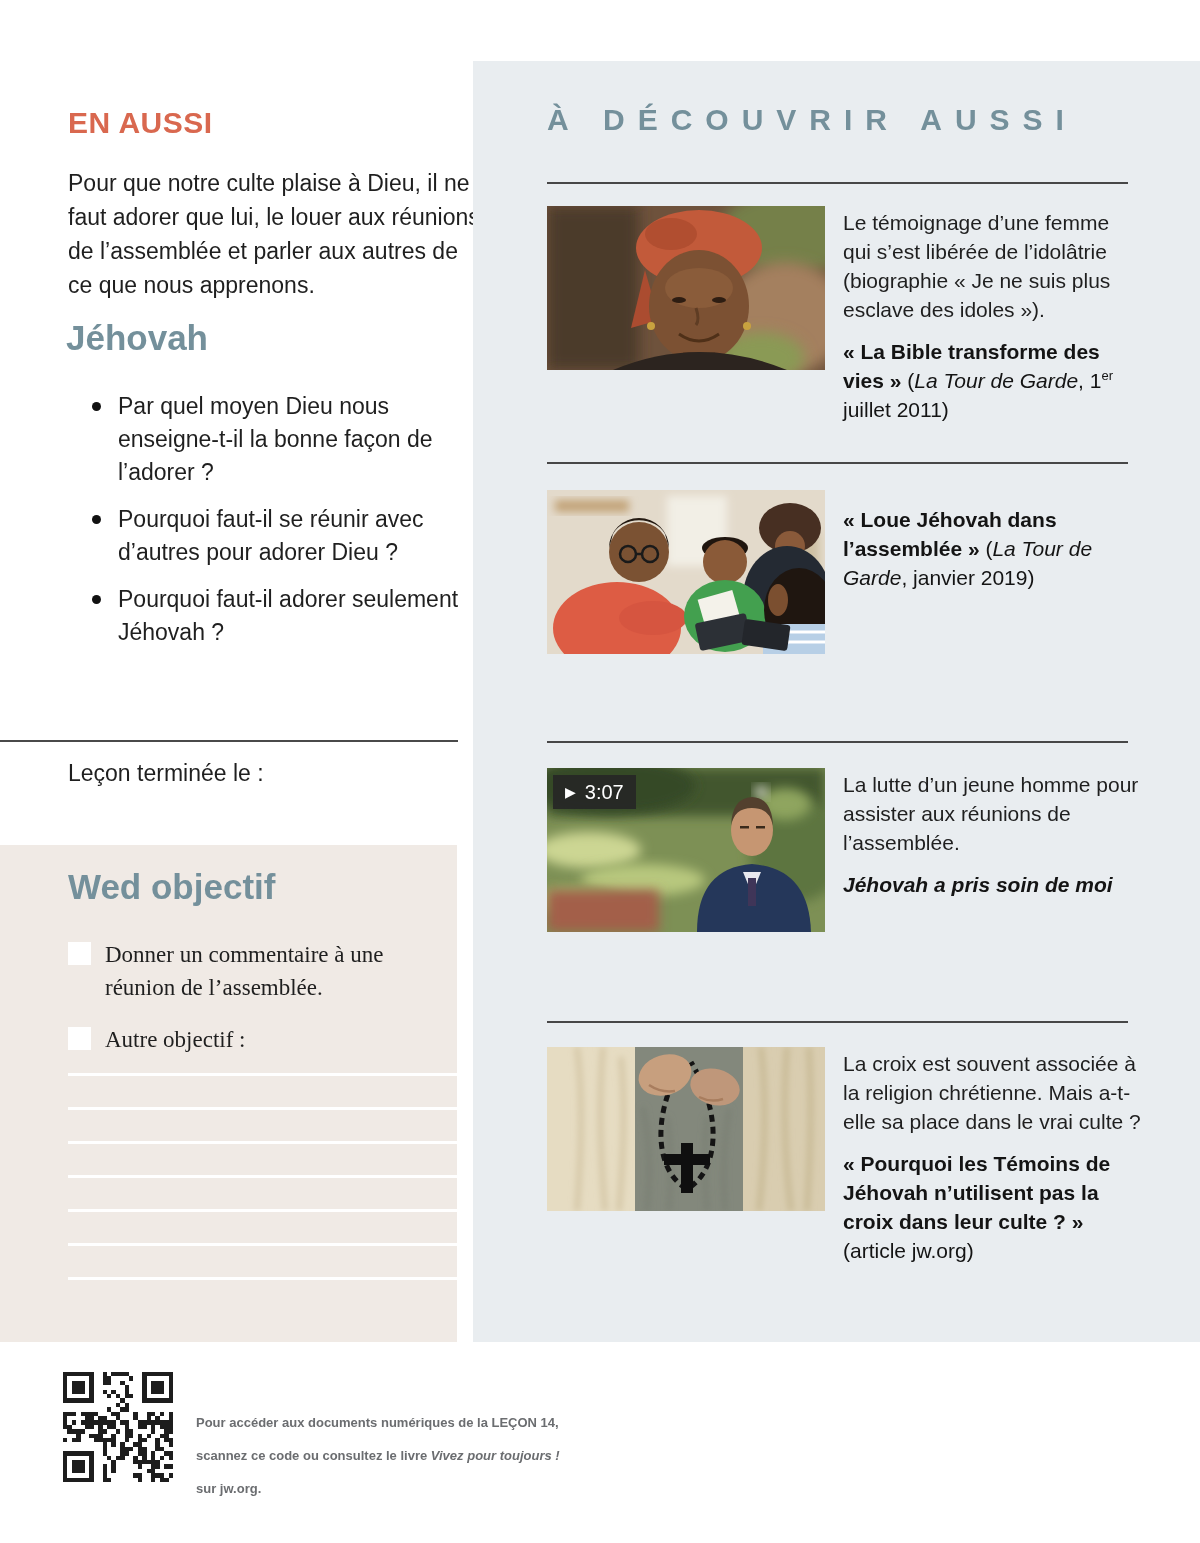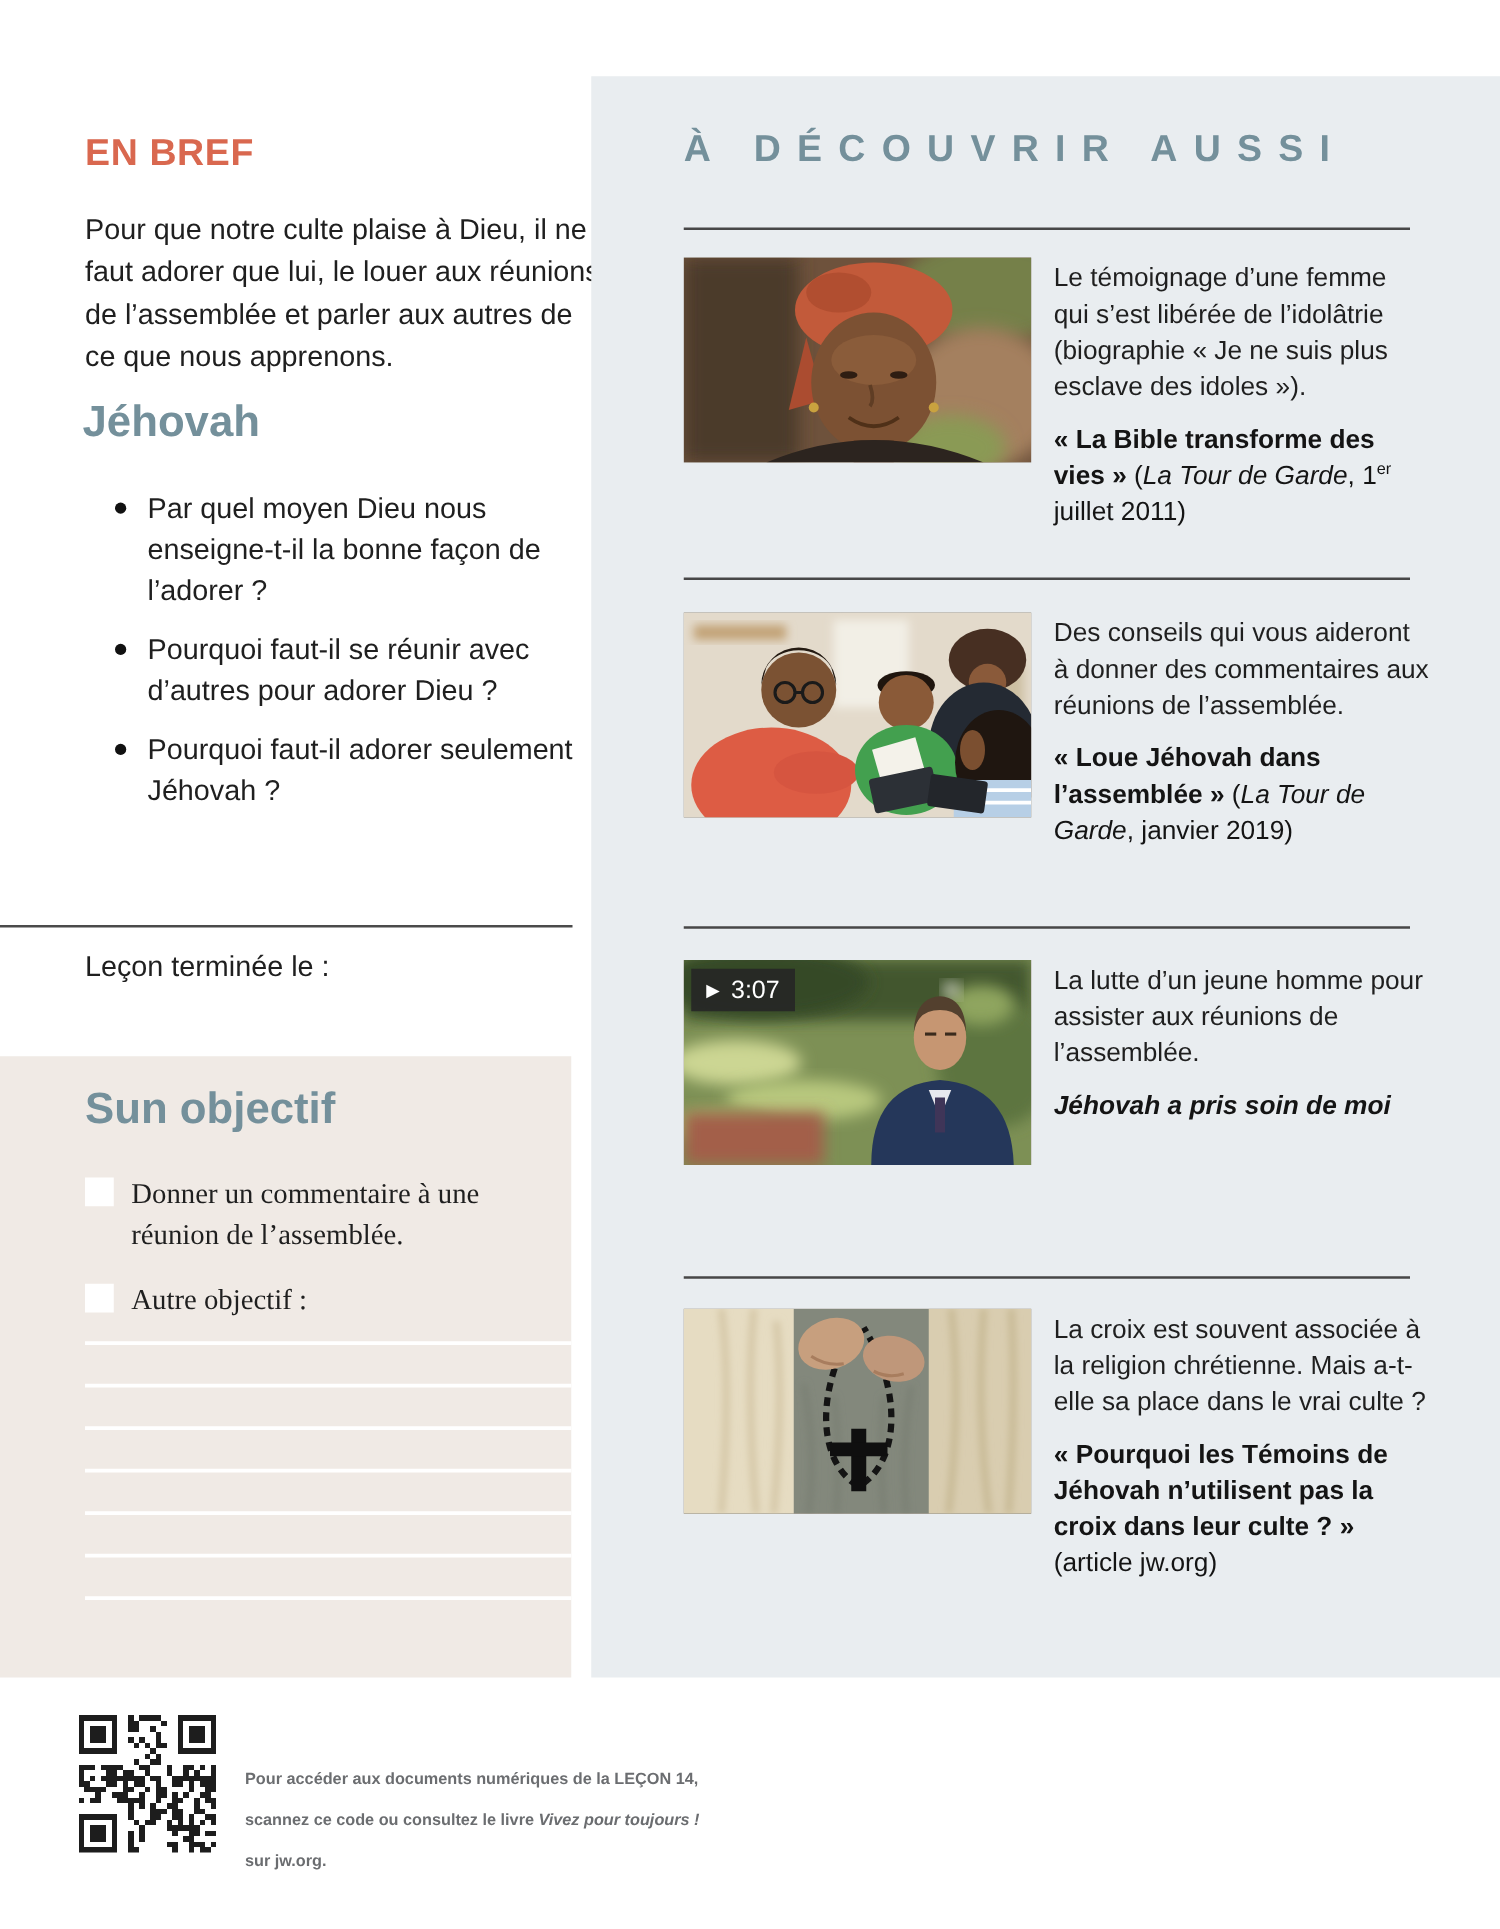--- a/index.html
+++ b/index.html
@@ -56,35 +56,35 @@
   .qr svg{display:block;width:100%;height:100%;}
   .foot{position:absolute;left:196px;top:1406px;width:620px;font-size:13px;
         line-height:33px;font-weight:600;color:#6b6d70;}
   .foot .line{display:block;}
 </style>
 </head>
 <body>
 
 <div class="page">
 
-  <h2 class="enbref">EN BREF</h2>
+  <h2 class="enbref">EN AUSSI</h2>
   <p class="intro">Pour que notre culte plaise à Dieu, il ne faut adorer que lui, le louer aux réunions de l’assemblée et parler aux autres de ce que nous apprenons.</p>
 
   <h2 class="revision">Jéhovah</h2>
   <ul class="questions">
     <li>Par quel moyen Dieu nous enseigne-t-il la bonne façon de l’adorer&nbsp;?</li>
     <li>Pourquoi faut-il se réunir avec d’autres pour adorer Dieu&nbsp;?</li>
     <li>Pourquoi faut-il adorer seulement Jéhovah&nbsp;?</li>
   </ul>
 
   <div class="rule-left"></div>
   <p class="lesson-done">Leçon terminée le :</p>
 
   <div class="objective">
-    <h2>Sun objectif</h2>
+    <h2>Wed objectif</h2>
     <div class="obj-row r1">
       <span class="checkbox"></span>
       <span class="obj-label">Donner un commentaire à une réunion de l’assemblée.</span>
     </div>
     <div class="obj-row r2">
       <span class="checkbox"></span>
       <span class="obj-label">Autre objectif :</span>
     </div>
     <div class="blank-lines">
         <div class="bline"></div>
@@ -165,21 +165,20 @@
         <ellipse cx="252" cy="120" rx="35" ry="42" fill="#1f1610"></ellipse>
         <ellipse cx="231" cy="110" rx="10" ry="16" fill="#7b4f30"></ellipse>
         <rect x="216" y="134" width="62" height="30" fill="#b7cfe6"></rect>
         <line x1="216" y1="142" x2="278" y2="142" stroke="#fff" stroke-width="3"></line>
         <line x1="216" y1="152" x2="278" y2="152" stroke="#fff" stroke-width="3"></line>
         <rect x="150" y="128" width="52" height="28" rx="3" fill="#2c3036" transform="rotate(-12 176 142)"></rect>
         <rect x="196" y="132" width="46" height="26" rx="3" fill="#23262b" transform="rotate(8 219 145)"></rect>
       </svg>
     </figure>
     <div class="itext" style="top:431px">
-      <p class="desc">Des conseils qui vous aideront à donner des commentaires aux réunions de l’assemblée.</p>
       <p class="ref"><span class="b">«&nbsp;Loue Jéhovah dans l’assemblée&nbsp;»</span><span> (</span><span class="i">La Tour de Garde</span><span>, janvier 2019)</span></p>
     </div>
 
     <figure class="thumb" style="top:707px">
       <svg viewBox="0 0 278 164">
         <defs>
             <filter id="f3" x="-30%" y="-30%" width="160%" height="160%">
               <feGaussianBlur stdDeviation="6"></feGaussianBlur>
             </filter>
           </defs>

